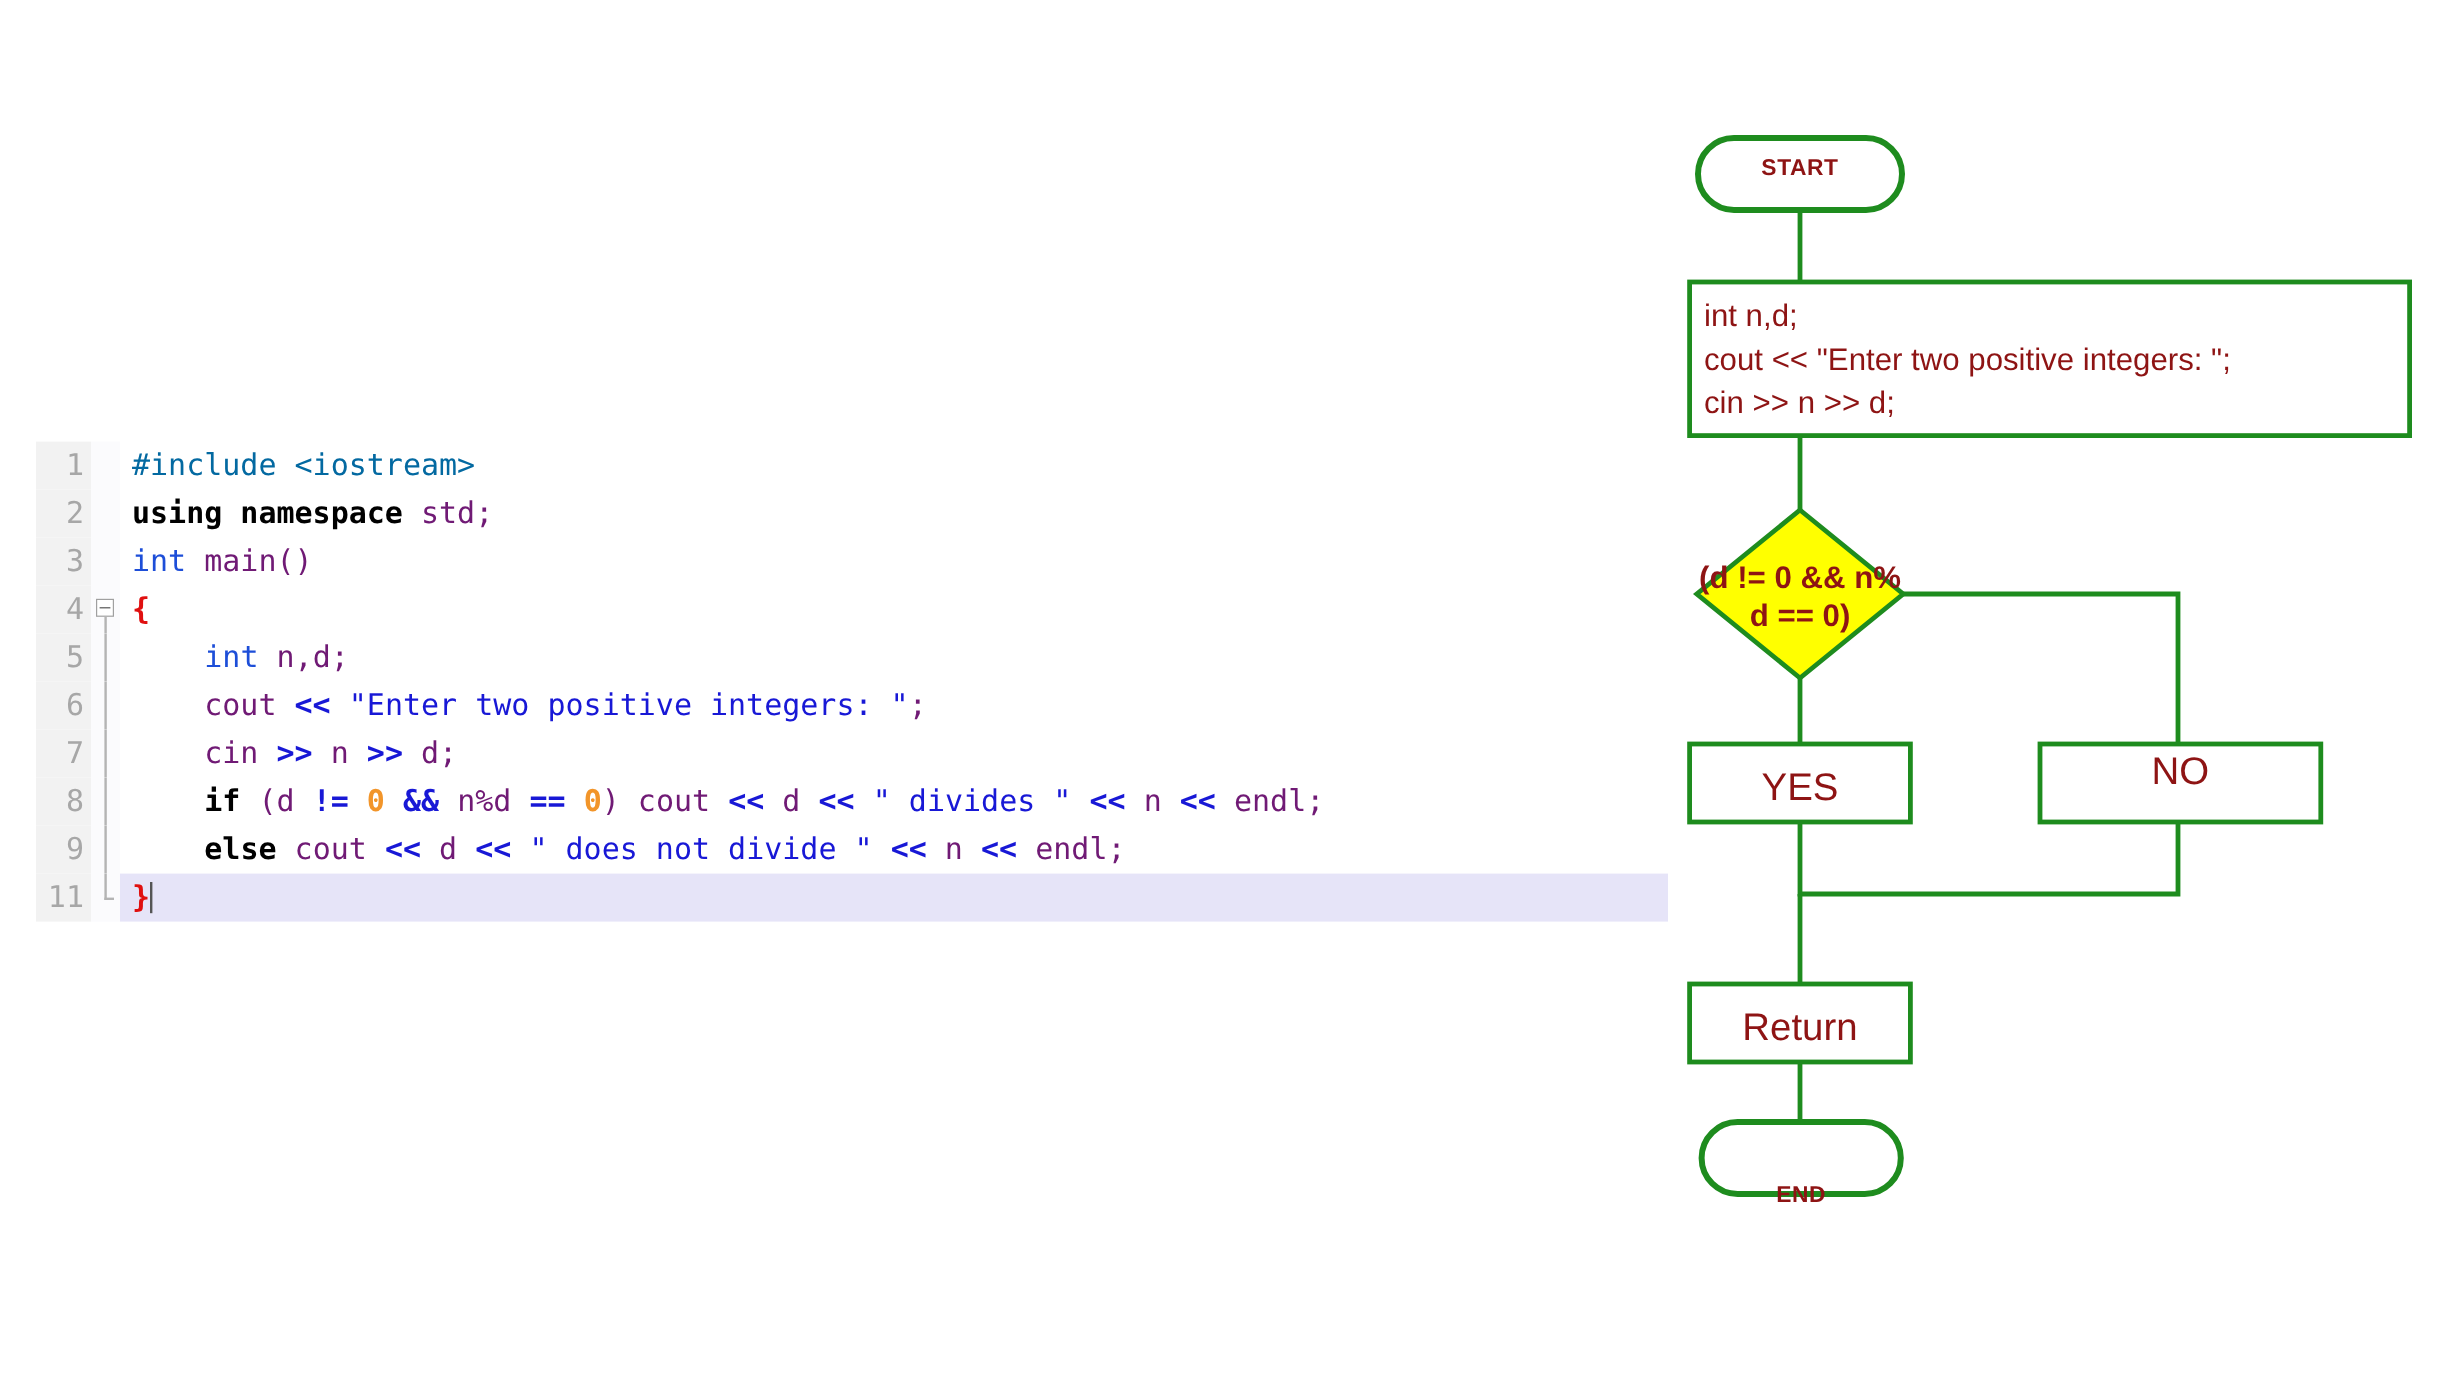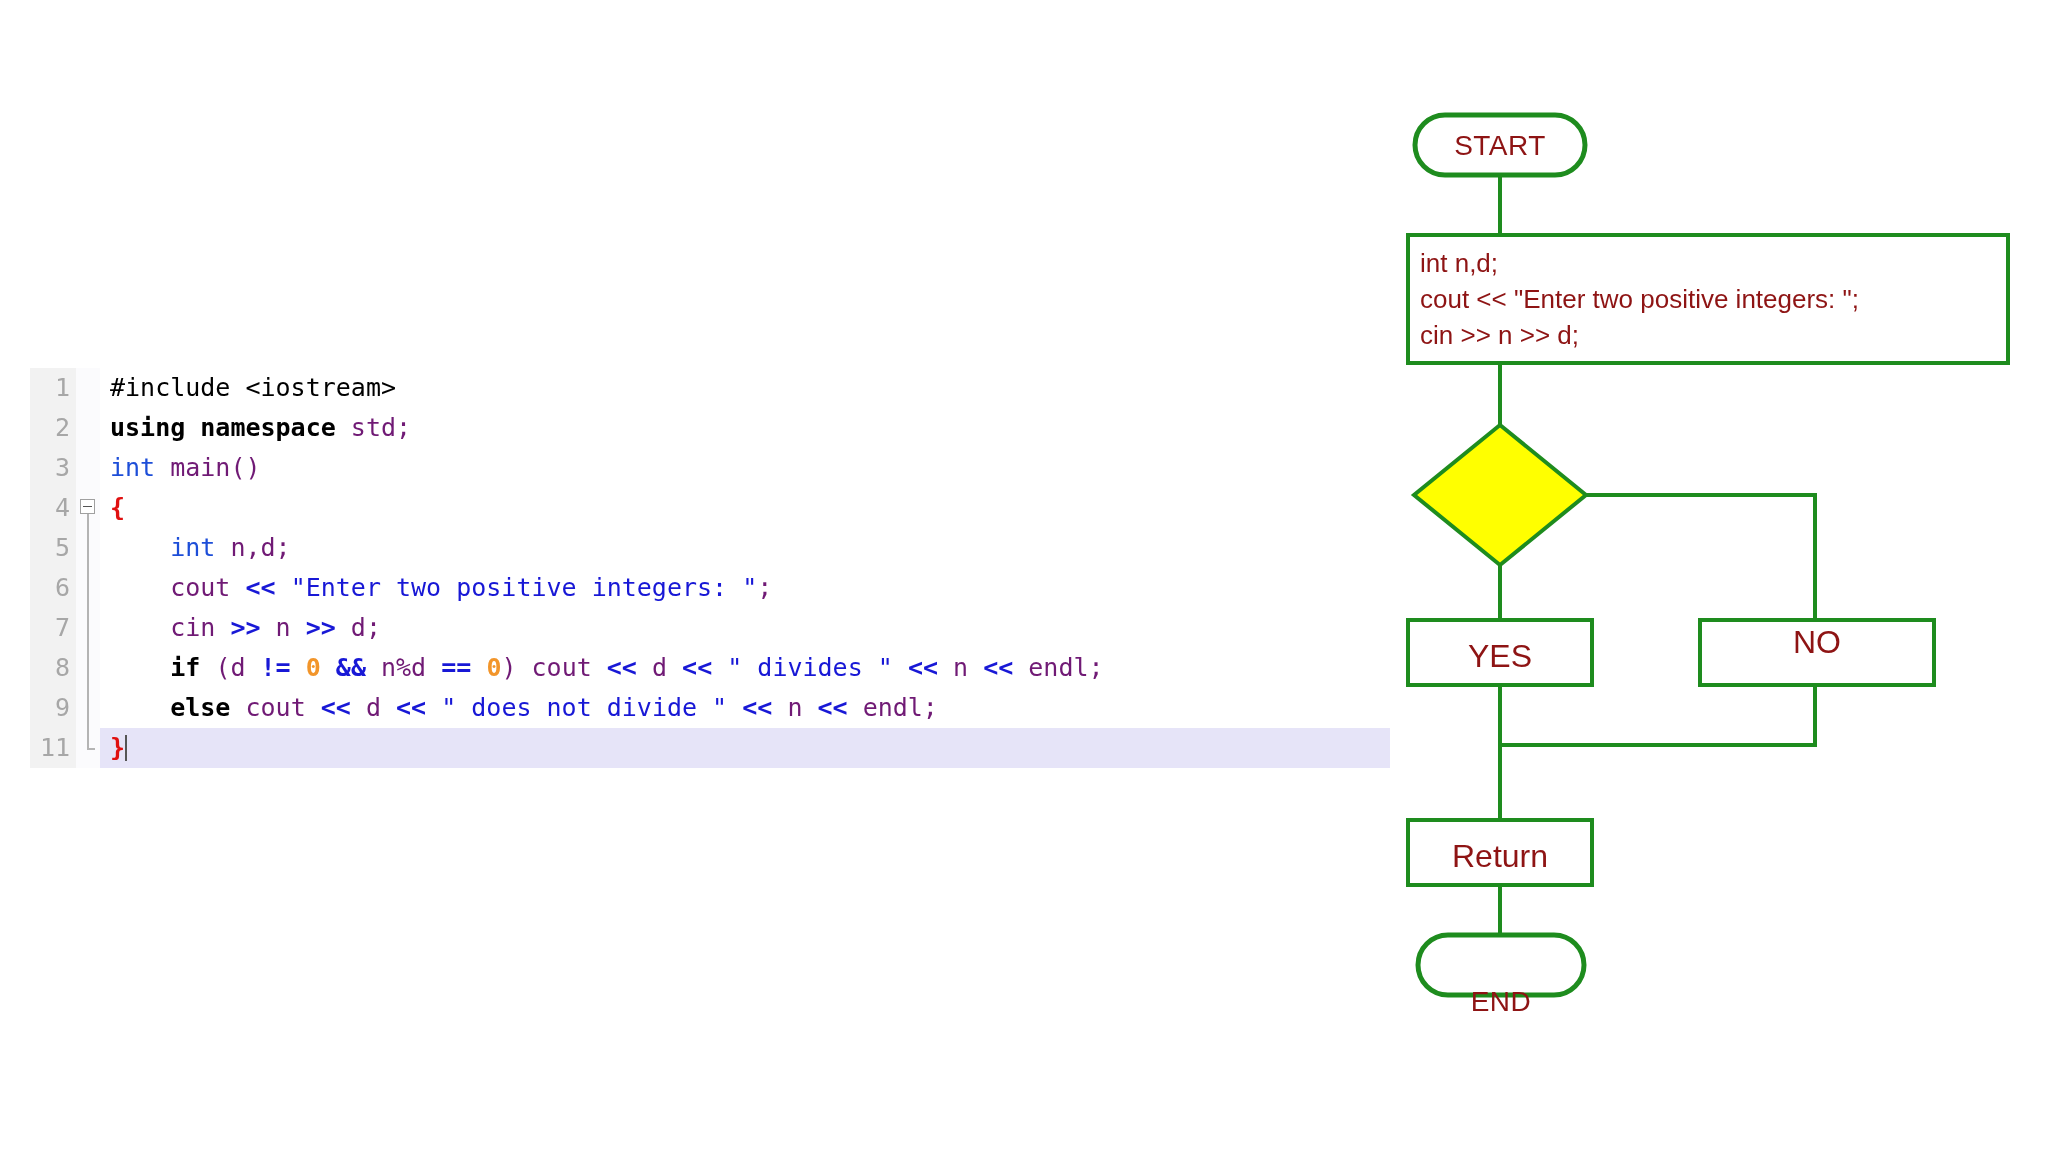--- a/index.html
+++ b/index.html
@@ -102,21 +102,21 @@
     content: "";
     position: absolute;
     left: 0px;
     top: 20px;
     width: 8px;
     height: 2px;
     background: #b4b4b4;
   }
 
   
-  .tok-pre   { color: #000000; }
+  .tok-pre   { color: #0369a1; }
   .tok-kw    { color: #000000; font-weight: bold; }
   .tok-type  { color: #1d4ed8; }
   .tok-str   { color: #1818d6; }
   .tok-plain { color: #701a75; }
   .tok-num   { color: #f2952a; font-weight: bold; }
   .tok-brace { color: #e01010; font-weight: bold; }
   .tok-op    { color: #1818d6; font-weight: bold; }
   .caret {
     display: inline-block;
     width: 2px;
@@ -135,22 +135,22 @@
   }
   .fc-svg { position: absolute; left: 0; top: 0; }
   .fc-label {
     position: absolute;
     color: #8e1414;
     text-align: center;
     font-family: "Liberation Sans", sans-serif;
     pointer-events: none;
   }
   .lbl-start, .lbl-end {
-    font-size: 28px;
-    font-weight: normal;
+    font-size: 19px;
+    font-weight: bold;
     letter-spacing: 0.5px;
   }
   .lbl-proc {
     font-size: 26px;
     text-align: left;
     line-height: 36px;
     font-weight: normal;
   }
   .lbl-dec {
     font-size: 26px;
@@ -259,20 +259,24 @@
   </svg>
 
   <div class="fc-label lbl-start" style="left:15px; top:35px; width:170px;">START</div>
 
   <div class="fc-label lbl-proc" style="left:20px; top:150px; width:585px;" id="proc-lines">
       <div>int n,d;</div>
       <div>cout &lt;&lt; "Enter two positive integers: ";</div>
       <div>cin &gt;&gt; n &gt;&gt; d;</div>
     </div>
 
+  <div class="fc-label lbl-dec" style="left:-5px; top:370px; width:210px;" id="dec-lines">
+      <div>(d != 0 &amp;&amp; n%</div>
+      <div>d == 0)</div>
+    </div>
 
   <div class="fc-label lbl-box" style="left:8px; top:543px; width:184px;">YES</div>
 
   <div class="fc-label lbl-box" style="left:300px; top:529px; width:234px;">NO</div>
 
   <div class="fc-label lbl-box" style="left:8px; top:743px; width:184px;">Return</div>
 
   <div class="fc-label lbl-end" style="left:18px; top:855px; width:166px;margin-top:36px;">END</div>
 </div>
 

